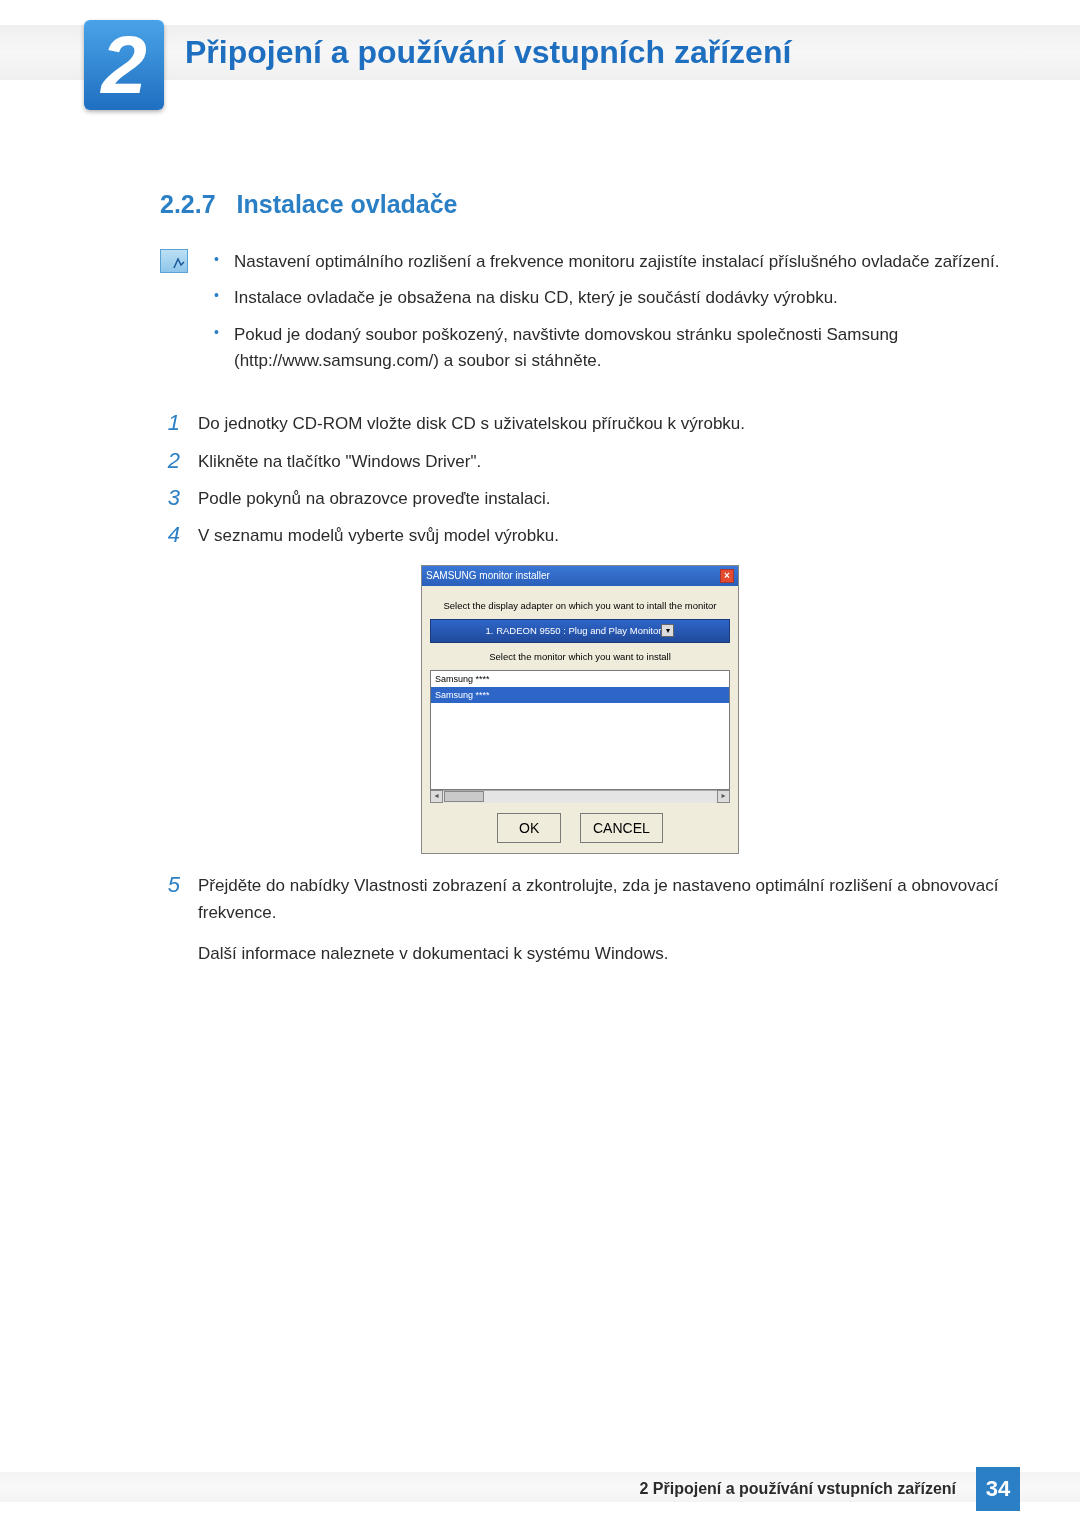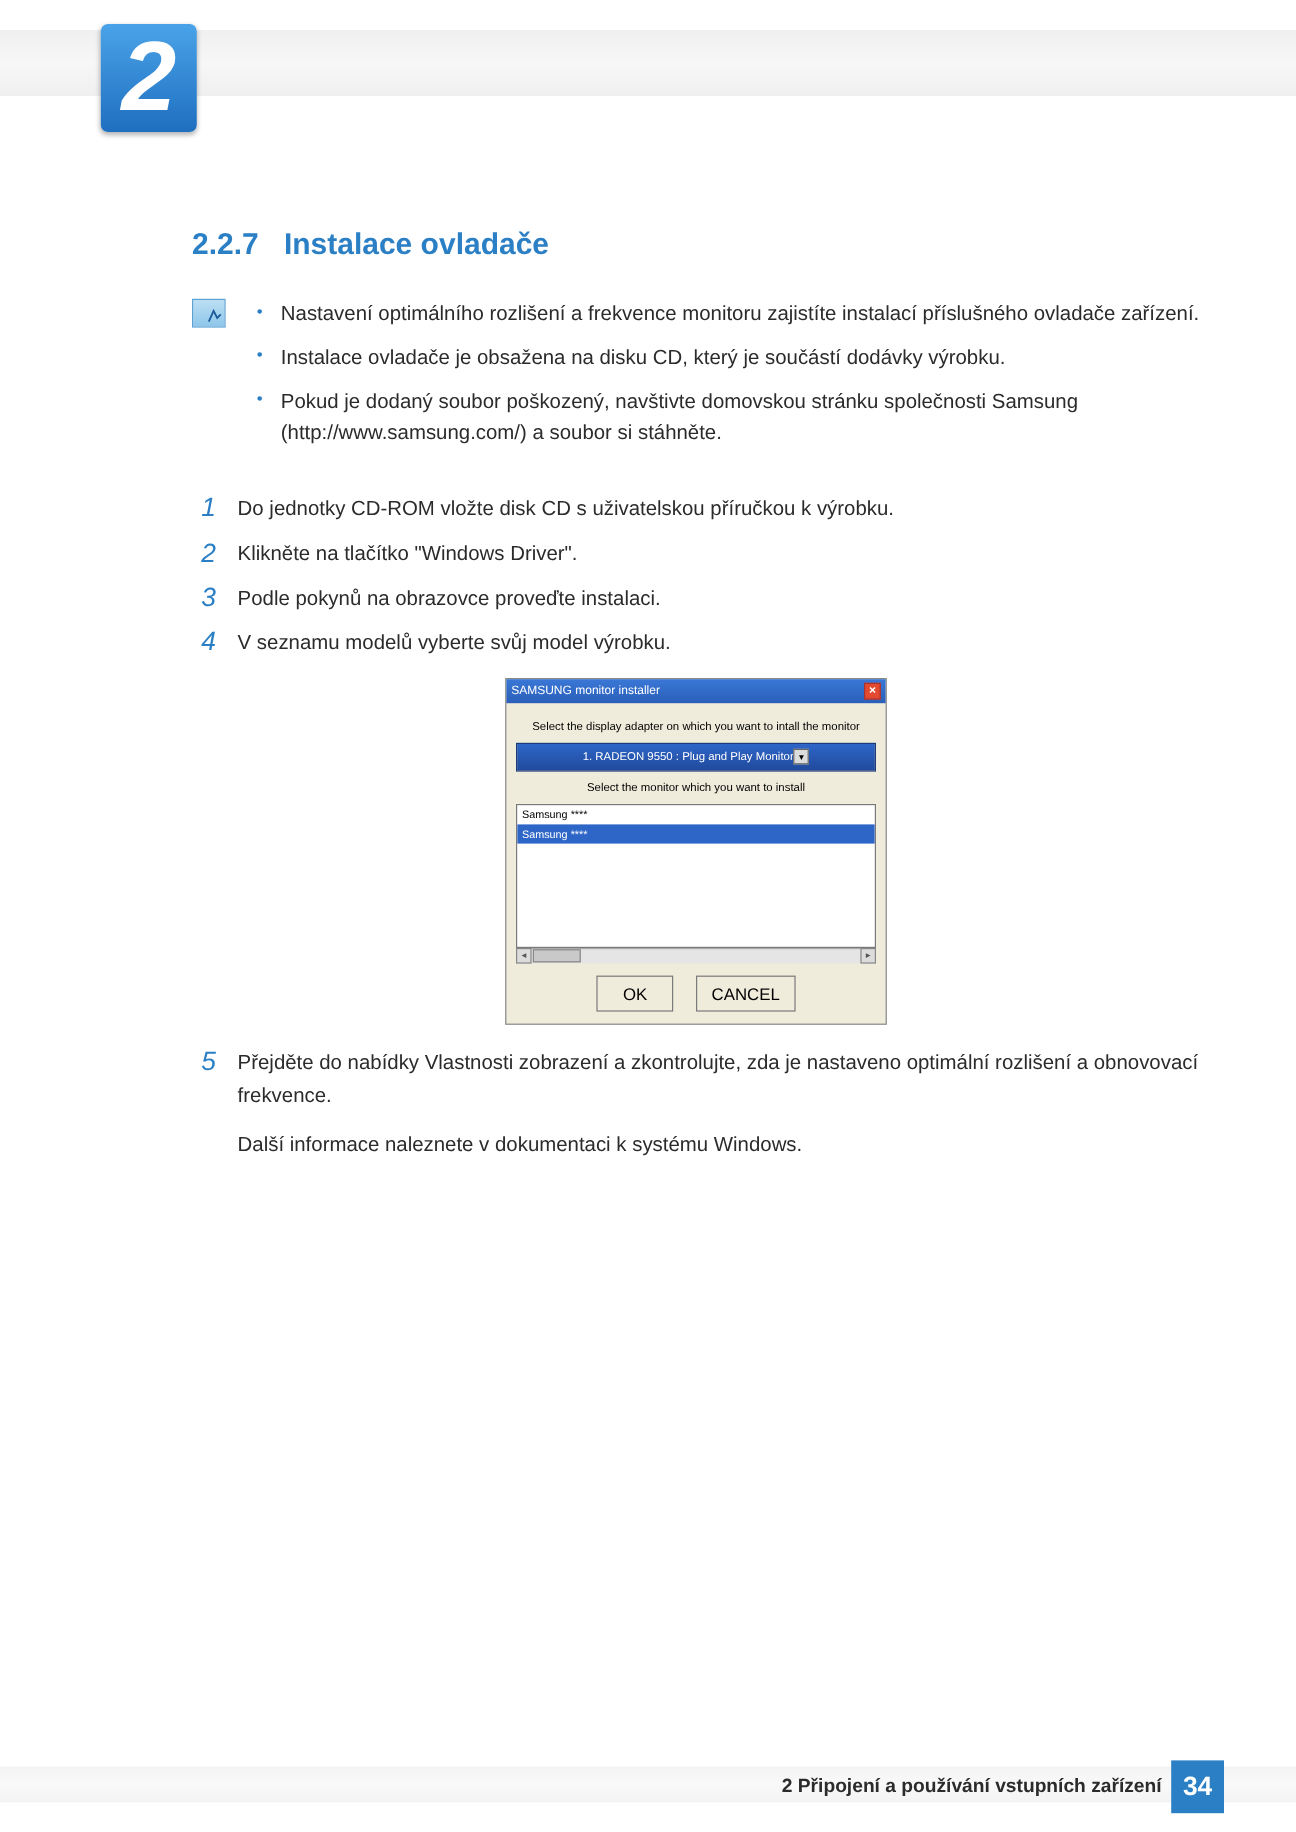--- a/index.html
+++ b/index.html
@@ -143,41 +143,42 @@
   .inst-hscroll .spacer { flex:1; }
   .inst-buttons { text-align:center; margin-top:10px; }
   .win-btn {
     display:inline-block; min-width:64px; padding:3px 12px;
     background:#efecdc; border:1px solid #7a7a7a; font-size:14px;
     margin: 0 8px;
   }
   .footer {
     position:absolute; bottom:16px; left:0; right:0; height:45px;
     display:flex; justify-content:flex-end; align-items:center;
-    padding-right:60px; gap:8px;
+    padding-right:60px; gap:20px;
   }
   .footer-band {
     position:absolute; top:6px; left:0; right:0; height:30px;
     background:linear-gradient(#e8e8e8,#f3f3f3,#e8e8e8); opacity:.5; z-index:-1;
   }
   .footer-text { font-size:16px; color:#2b2b2b; font-weight:bold; }
   .page-num {
     background:#2a7fc5; color:#fff; width:44px; height:44px;
     display:flex;align-items:center;justify-content:center;
     font-size:22px; font-weight:bold;
   }
 </style>
 </head>
 <body>
 
 <div class="page">
   <div class="top-band"></div>
 
   <div class="chapter-badge">2</div>
 
+  <div class="chapter-title">Připojení a používání vstupních zařízení</div>
 
   <div class="content">
     <div class="section-head">
       <span class="section-num">2.2.7</span>
       <span>Instalace ovladače</span>
     </div>
 
     <div class="note-block">
       <div class="note-icon">
         <svg width="14" height="14" viewBox="0 0 14 14">

